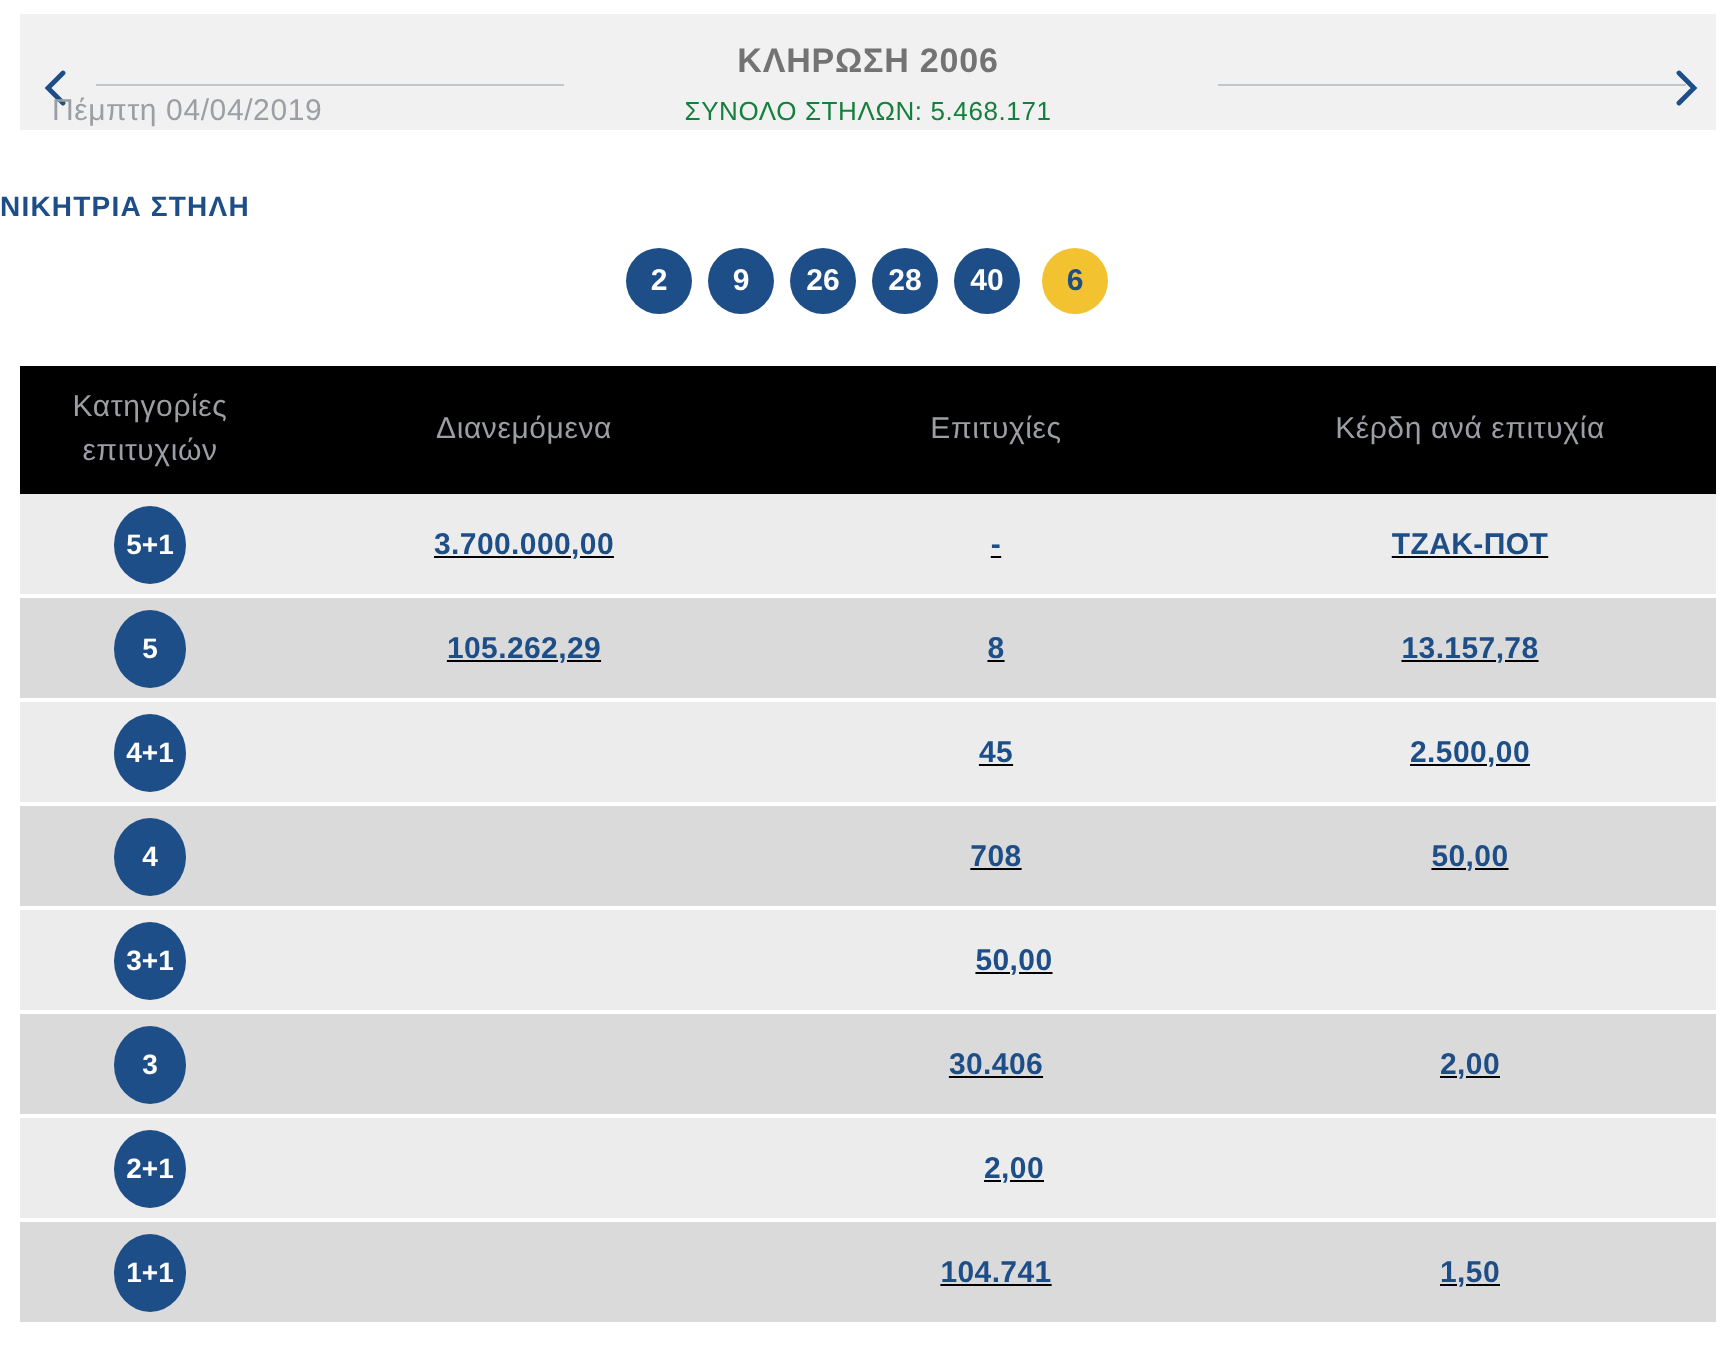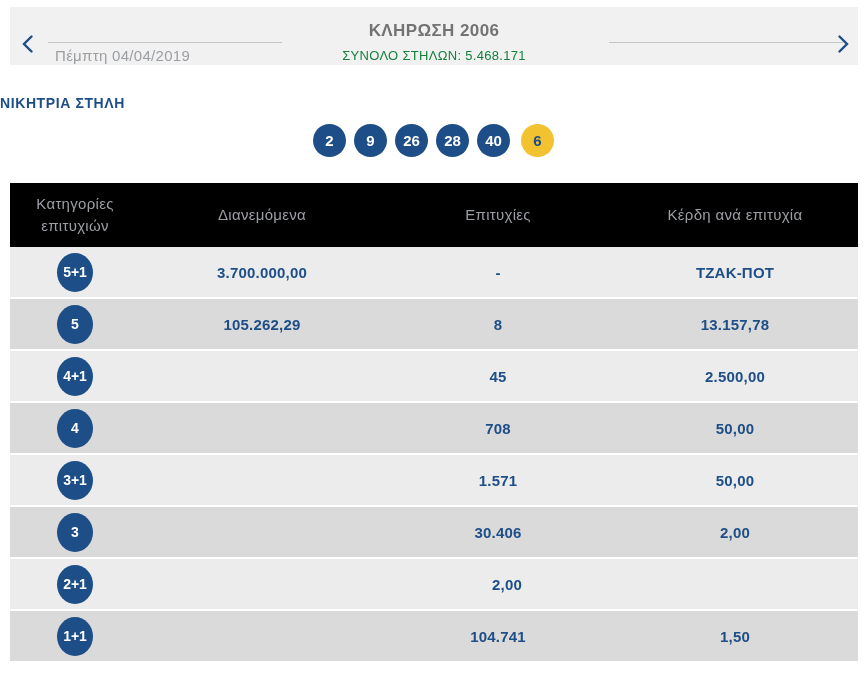--- a/index.html
+++ b/index.html
@@ -28,21 +28,21 @@
   .nav-btn.next { right: 4px; }
   .band-line {
     position: absolute;
     top: 35px; height: 1px;
     background: #c3c6c9;
   }
   .band-line.left  { left: 38px;  width: 234px; }
   .band-line.right { left: 599px; width: 234px; }
   .draw-date {
     position: absolute;
-    left: 45px; top: 40px;
+    left: 16px; top: 40px;
     font-size: 15px;
     color: #9b9ea3;
     letter-spacing: 0.3px;
   }
   .band-center {
     position: absolute;
     left: 0; right: 0; top: 14px;
     text-align: center;
   }
   .draw-title {
@@ -114,20 +114,21 @@
     letter-spacing: 0.3px;
     line-height: 1.45;
   }
   .th.c1 { padding: 0 14px; }
   .row {
     display: flex;
     align-items: center;
     height: 50px;
     margin-bottom: 2px;
     background: #ececec;
+    text-decoration: underline;
   }
   .row.alt { background: #dadada; }
   .val {
     font-size: 15px;
     font-weight: bold;
     color: #1d4e87;
     letter-spacing: 0.2px;
   }
   .badge {
     display: inline-flex;
@@ -212,21 +213,20 @@
   <div class="row alt">
     <div class="cell c1"><span class="badge">4</span></div>
     <div class="cell c2 val"></div>
     <div class="cell c3 val">708</div>
     <div class="cell c4 val">50,00</div>
   </div>
 
   <div class="row">
     <div class="cell c1"><span class="badge">3+1</span></div>
     <div class="cell c2 val"></div>
-    <div class="cell c3 val">1.571</div>
     <div class="cell c4 val">50,00</div>
   </div>
 
   <div class="row alt">
     <div class="cell c1"><span class="badge">3</span></div>
     <div class="cell c2 val"></div>
     <div class="cell c3 val">30.406</div>
     <div class="cell c4 val">2,00</div>
   </div>
 

